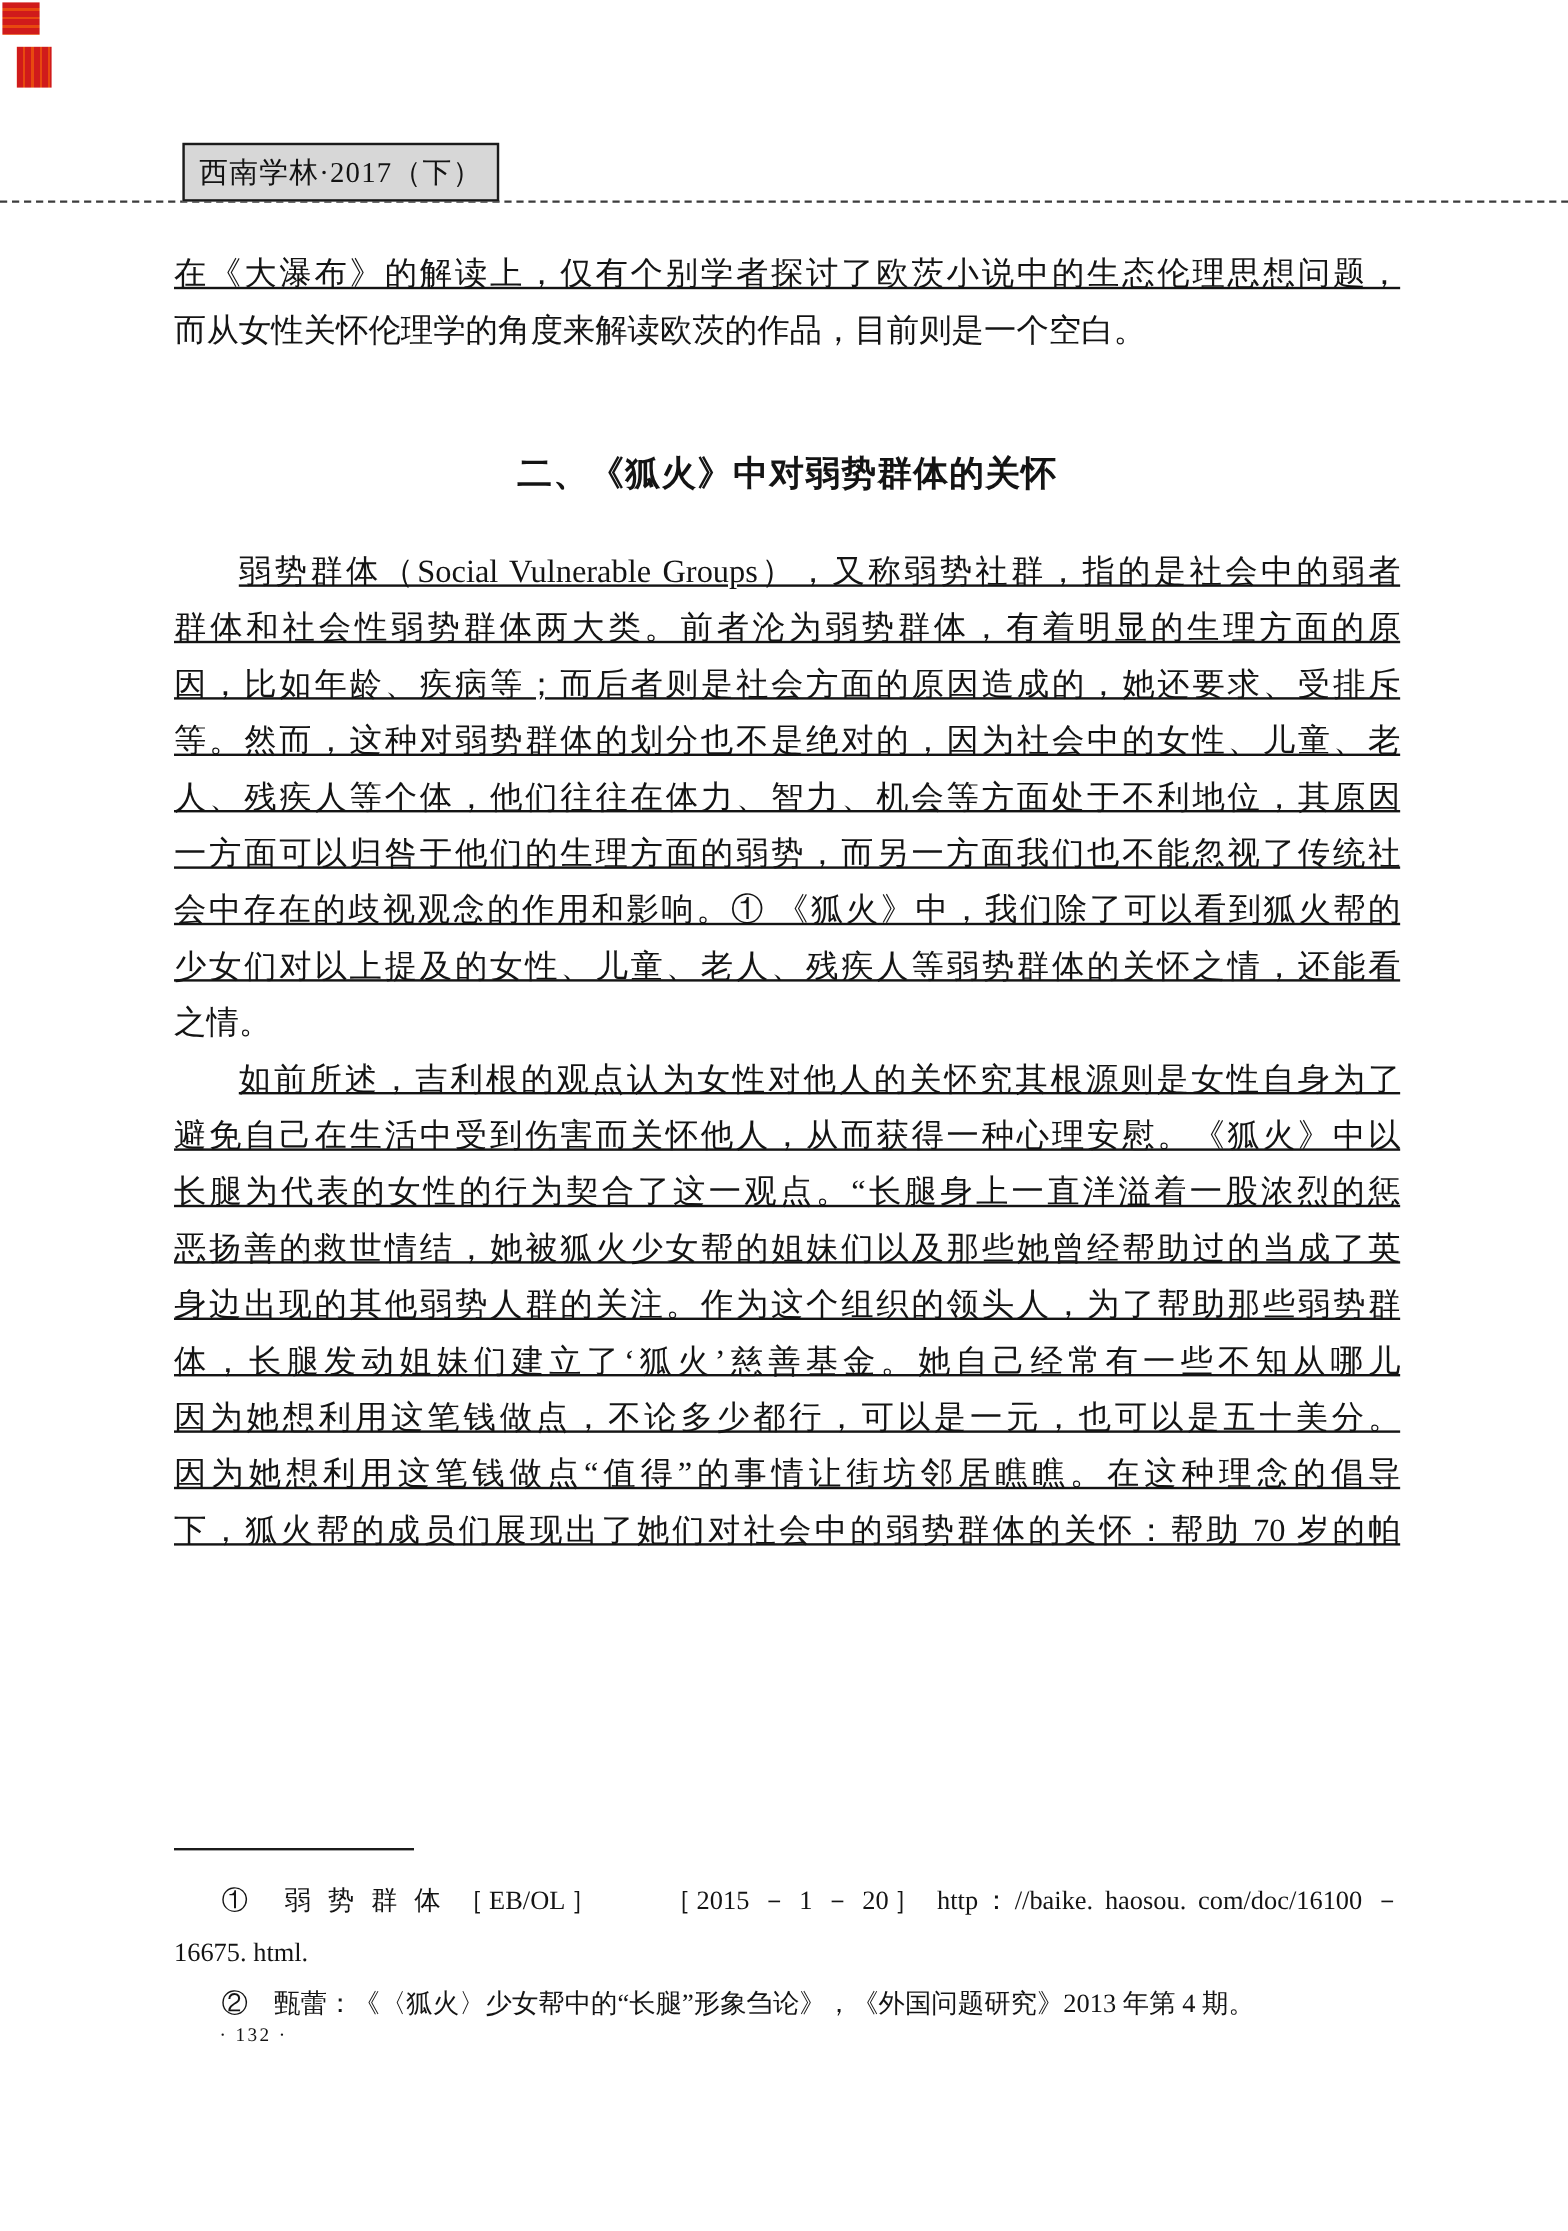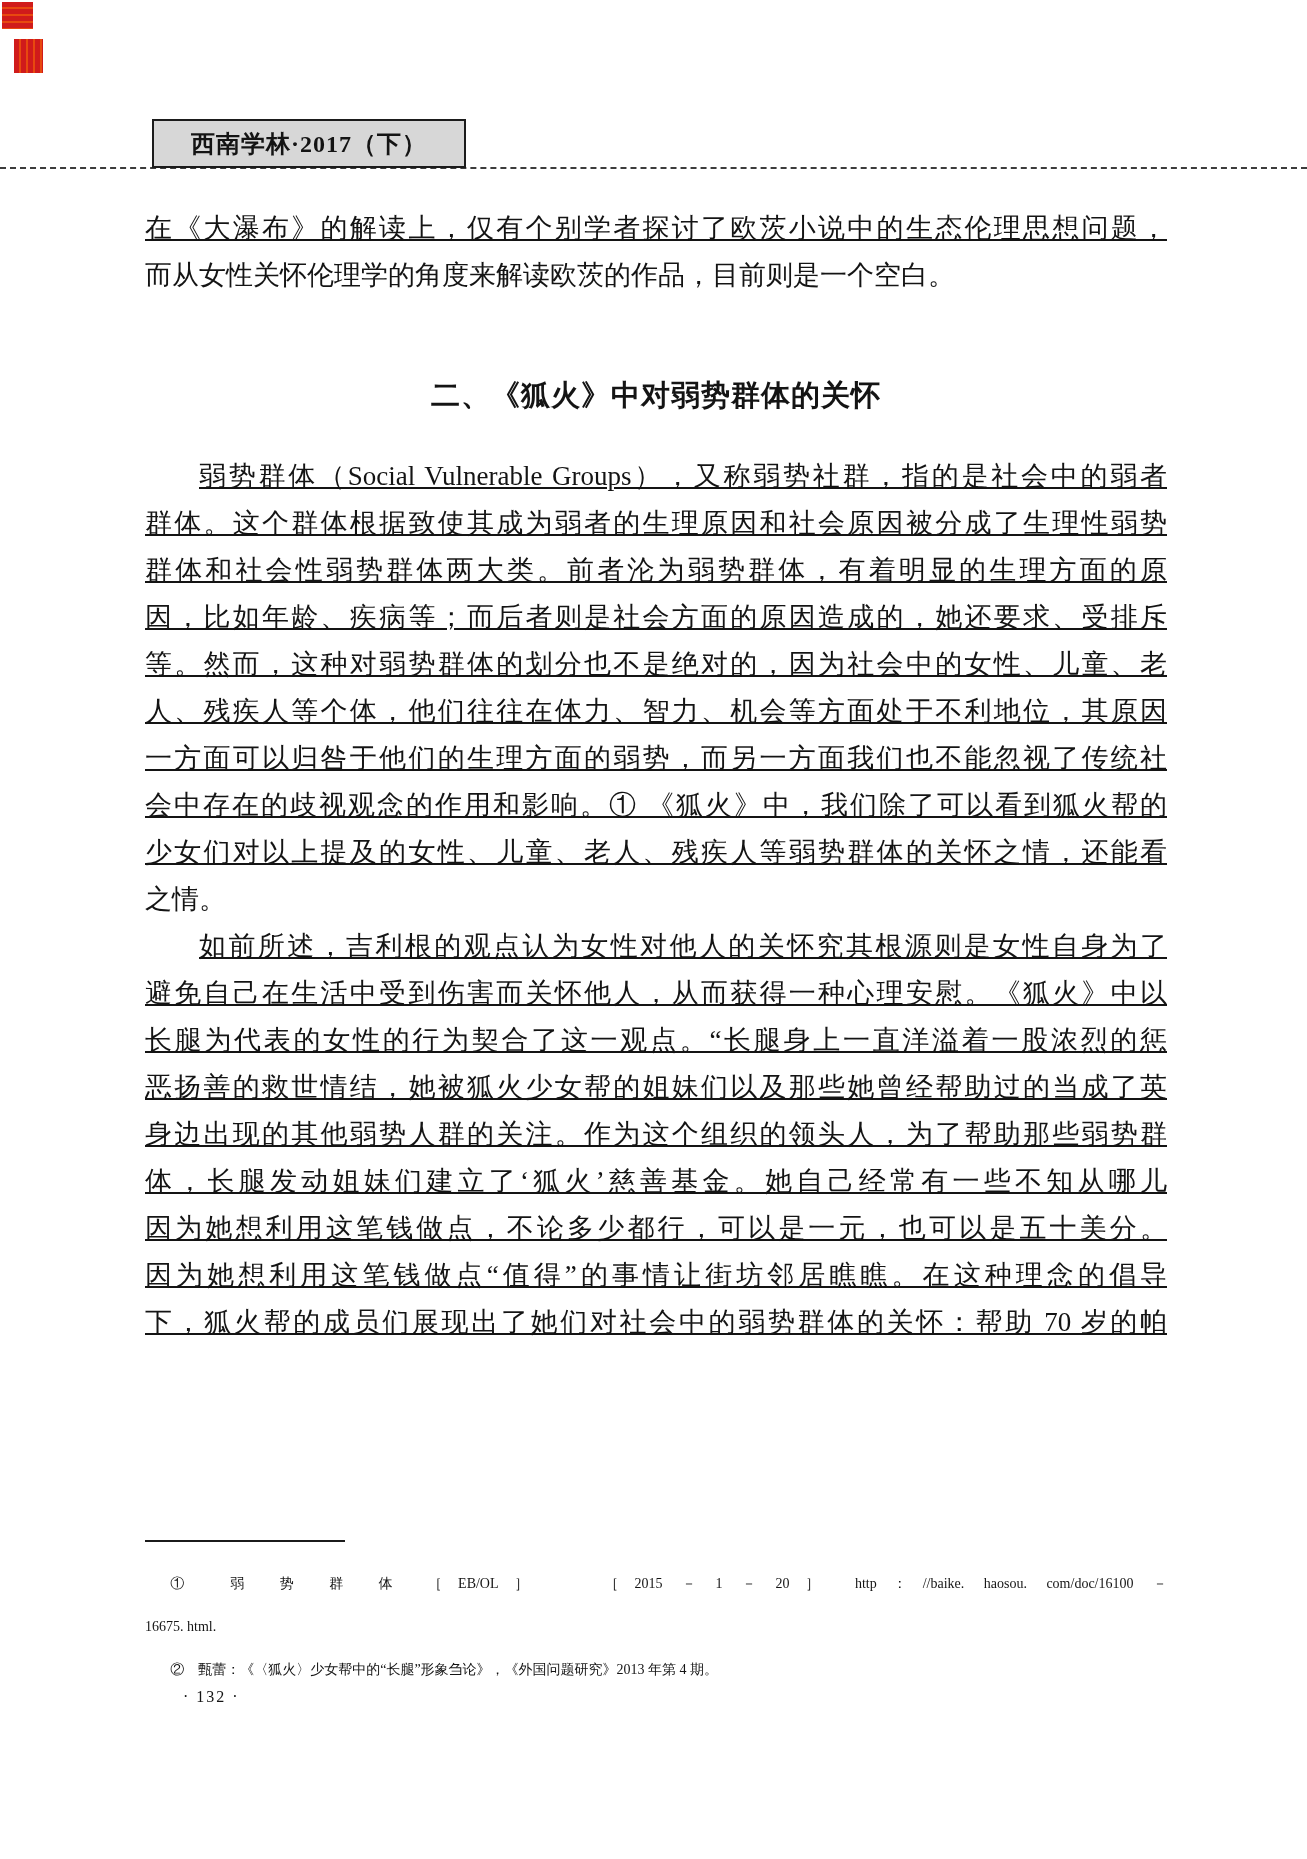--- a/index.html
+++ b/index.html
@@ -15,22 +15,22 @@
   .stamp2{left:14px;top:39px;width:29px;height:34px;
     background:repeating-linear-gradient(90deg,#d01b1b 0 5px,#e8490f 5px 7px);}
   
   .dashed-rule{
     position:absolute;left:0;top:167px;width:1307px;height:0;
     border-top:2px dashed #3c3c3c;
   }
   .journal-badge{
     position:absolute;left:152px;top:119px;height:49px;box-sizing:border-box;
     background:#d7d7d7;border:2px solid #1b1b1b;
-    display:flex;align-items:center;padding:0 37px;
-    font-size:24px;font-weight:bold;letter-spacing:1px;white-space:nowrap;
+    display:flex;align-items:center;padding:0 12px;
+    font-size:24px;font-weight:normal;letter-spacing:1px;white-space:nowrap;
     z-index:2;
   }
   
   .content{
     position:absolute;left:145px;top:205px;width:1022px;
     font-size:27px;line-height:47px;
   }
   .line{height:47px;white-space:nowrap;overflow:visible;}
   .fill{text-align:justify;text-align-last:justify;white-space:normal;
         word-break:break-all;overflow:hidden;text-decoration:underline;}
@@ -39,21 +39,21 @@
     margin-top:74px;margin-bottom:36px;height:44px;line-height:44px;
     text-align:center;font-weight:bold;font-size:29px;letter-spacing:1px;
   }
   
   .footnote-rule{
     position:absolute;left:145px;top:1540px;width:200px;height:0;
     border-top:2px solid #1b1b1b;
   }
   .footnotes{
     position:absolute;left:145px;top:1562px;width:1022px;
-    font-size:14px;line-height:43px;
+    font-size:22px;line-height:43px;
   }
   .fn-line{height:43px;white-space:nowrap;}
   .fn-fill{text-align:justify;text-align-last:justify;white-space:normal;
         word-break:break-all;overflow:hidden;}
   .fn-indent{text-indent:1.8em;}
   .page-number{
     position:absolute;left:183px;top:1688px;font-size:16px;letter-spacing:2px;
   }
 </style>
 </head>
@@ -67,21 +67,20 @@
   <span>西南学林·2017（下）</span>
 </div>
 
 <div class="content">
   <div class="line fill">在《大瀑布》的解读上，仅有个别学者探讨了欧茨小说中的生态伦理思想问题，</div>
   <div class="line">而从女性关怀伦理学的角度来解读欧茨的作品，目前则是一个空白。</div>
 
   <div class="section-heading">二、《狐火》中对弱势群体的关怀</div>
 
   <div class="line fill indent">弱势群体（Social Vulnerable Groups），又称弱势社群，指的是社会中的弱者</div>
-  <div class="line fill">群体。这个群体根据致使其成为弱者的生理原因和社会原因被分成了生理性弱势</div>
   <div class="line fill">群体和社会性弱势群体两大类。前者沦为弱势群体，有着明显的生理方面的原</div>
   <div class="line fill">因，比如年龄、疾病等；而后者则是社会方面的原因造成的，她还要求、受排斥</div>
   <div class="line fill">等。然而，这种对弱势群体的划分也不是绝对的，因为社会中的女性、儿童、老</div>
   <div class="line fill">人、残疾人等个体，他们往往在体力、智力、机会等方面处于不利地位，其原因</div>
   <div class="line fill">一方面可以归咎于他们的生理方面的弱势，而另一方面我们也不能忽视了传统社</div>
   <div class="line fill">会中存在的歧视观念的作用和影响。① 《狐火》中，我们除了可以看到狐火帮的</div>
   <div class="line fill">少女们对以上提及的女性、儿童、老人、残疾人等弱势群体的关怀之情，还能看</div>
   <div class="line">之情。</div>
 
   <div class="line fill indent">如前所述，吉利根的观点认为女性对他人的关怀究其根源则是女性自身为了</div>

